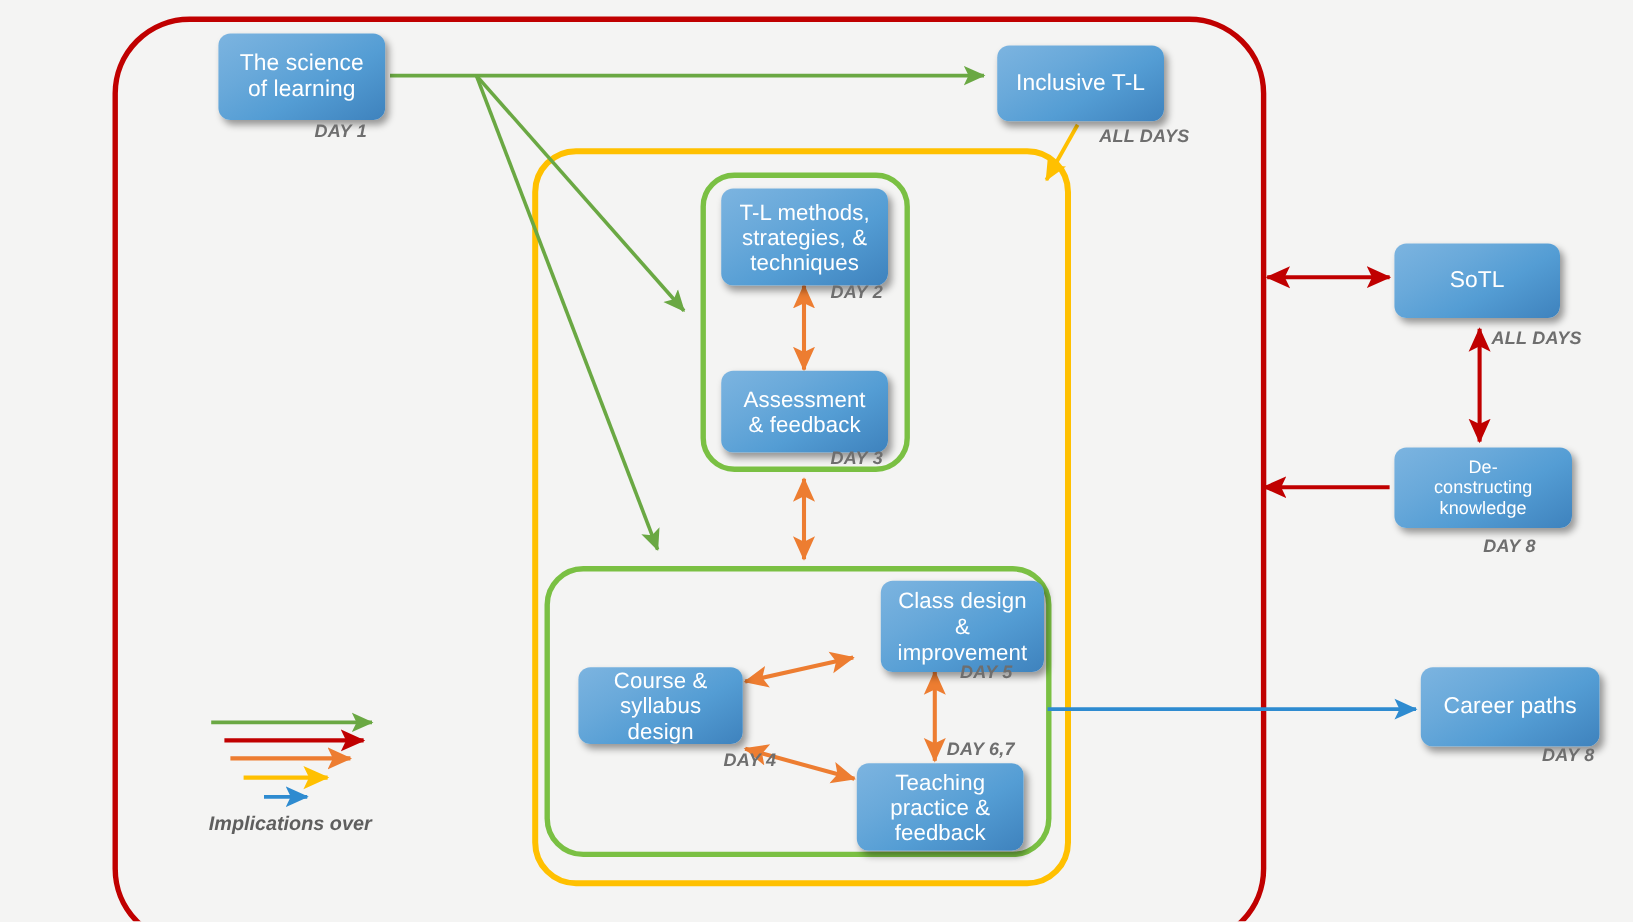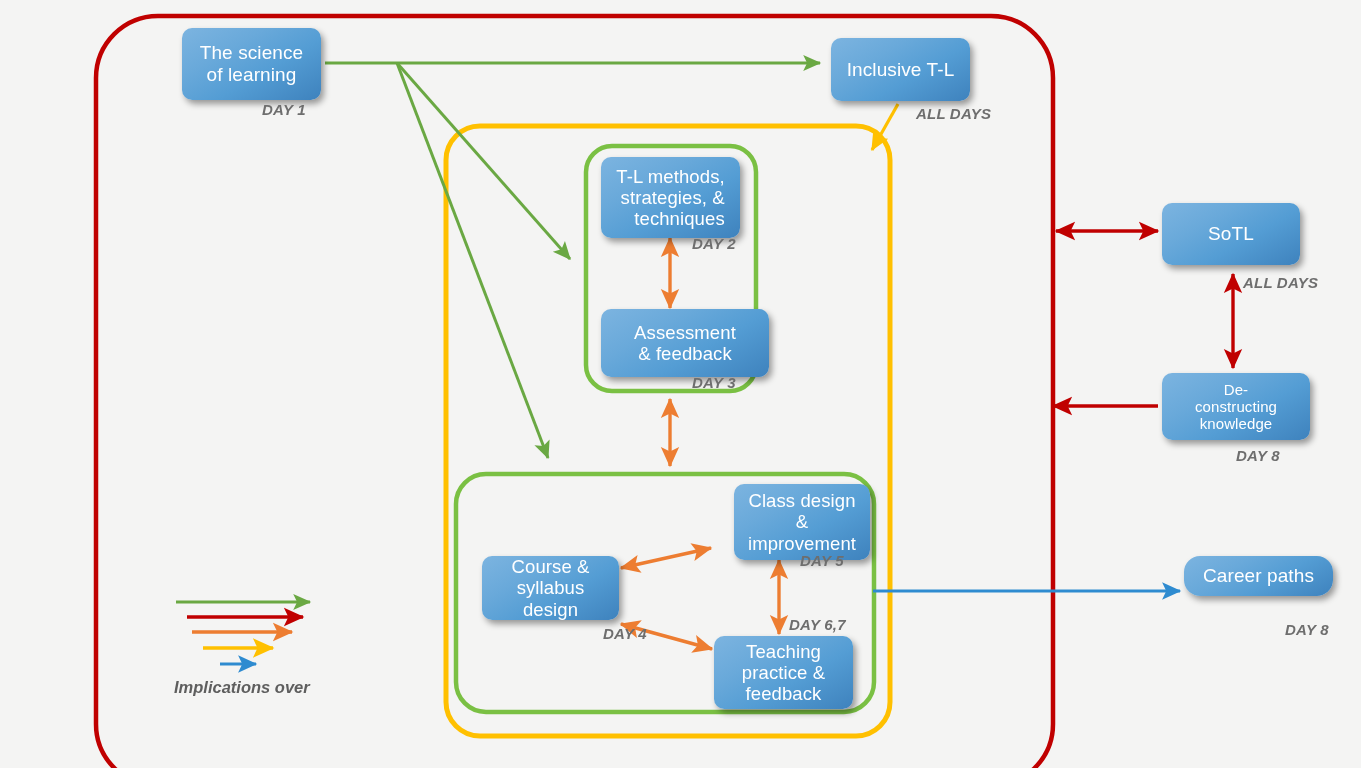--- a/index.html
+++ b/index.html
@@ -130,26 +130,26 @@
   <div class="node" style="left:182px; top:28px; width:139px; height:72px; font-size:19px;">
     <span>The science<br>of learning</span>
   </div>
   <div class="daylabel" style="left:262px; top:101px;">DAY 1</div>
 
   <div class="node" style="left:831px; top:38px; width:139px; height:63px; font-size:19px;">
     <span>Inclusive T-L</span>
   </div>
   <div class="daylabel" style="left:916px; top:105px;">ALL DAYS</div>
 
-  <div class="node" style="left:601px; top:157px; width:139px; height:81px; font-size:18.5px;text-align:right;">
+  <div class="node" style="left:601px; top:157px; width:139px; height:81px; font-size:18.5px;">
     <span>T-L methods,<br>strategies, &amp;<br>techniques</span>
   </div>
   <div class="daylabel" style="left:692px; top:235px;">DAY 2</div>
 
-  <div class="node" style="left:601px; top:309px; width:168px; height:68px; font-size:18.5px;">
+  <div class="node" style="left:601px; top:309px; width:139px; height:68px; font-size:18.5px;">
     <span>Assessment<br>&amp; feedback</span>
   </div>
   <div class="daylabel" style="left:692px; top:374px;">DAY 3</div>
 
   <div class="node" style="left:711px; top:484px; width:136px; height:76px; font-size:18.5px;margin-left:23px;">
     <span>Class design<br>&amp;<br>improvement</span>
   </div>
   <div class="daylabel" style="left:800px; top:552px;">DAY 5</div>
 
   <div class="node" style="left:482px; top:556px; width:137px; height:64px; font-size:18.5px;">
@@ -165,20 +165,20 @@
   <div class="node" style="left:1162px; top:203px; width:138px; height:62px; font-size:19px;">
     <span>SoTL</span>
   </div>
   <div class="daylabel" style="left:1243px; top:274px;">ALL DAYS</div>
 
   <div class="node" style="left:1162px; top:373px; width:148px; height:67px; font-size:15px;">
     <span>De-<br>constructing<br>knowledge</span>
   </div>
   <div class="daylabel" style="left:1236px; top:447px;">DAY 8</div>
 
-  <div class="node" style="left:1184px; top:556px; width:149px; height:40px; font-size:19px;border-radius:16px;">
+  <div class="node" style="left:1184px; top:556px; width:149px; height:66px; font-size:19px;">
     <span>Career paths</span>
   </div>
   <div class="daylabel" style="left:1285px; top:621px;">DAY 8</div>
 
   <div class="legend-caption" style="left:174px; top:678px;">Implications over</div>
 
 </div>
 
 </body></html>

